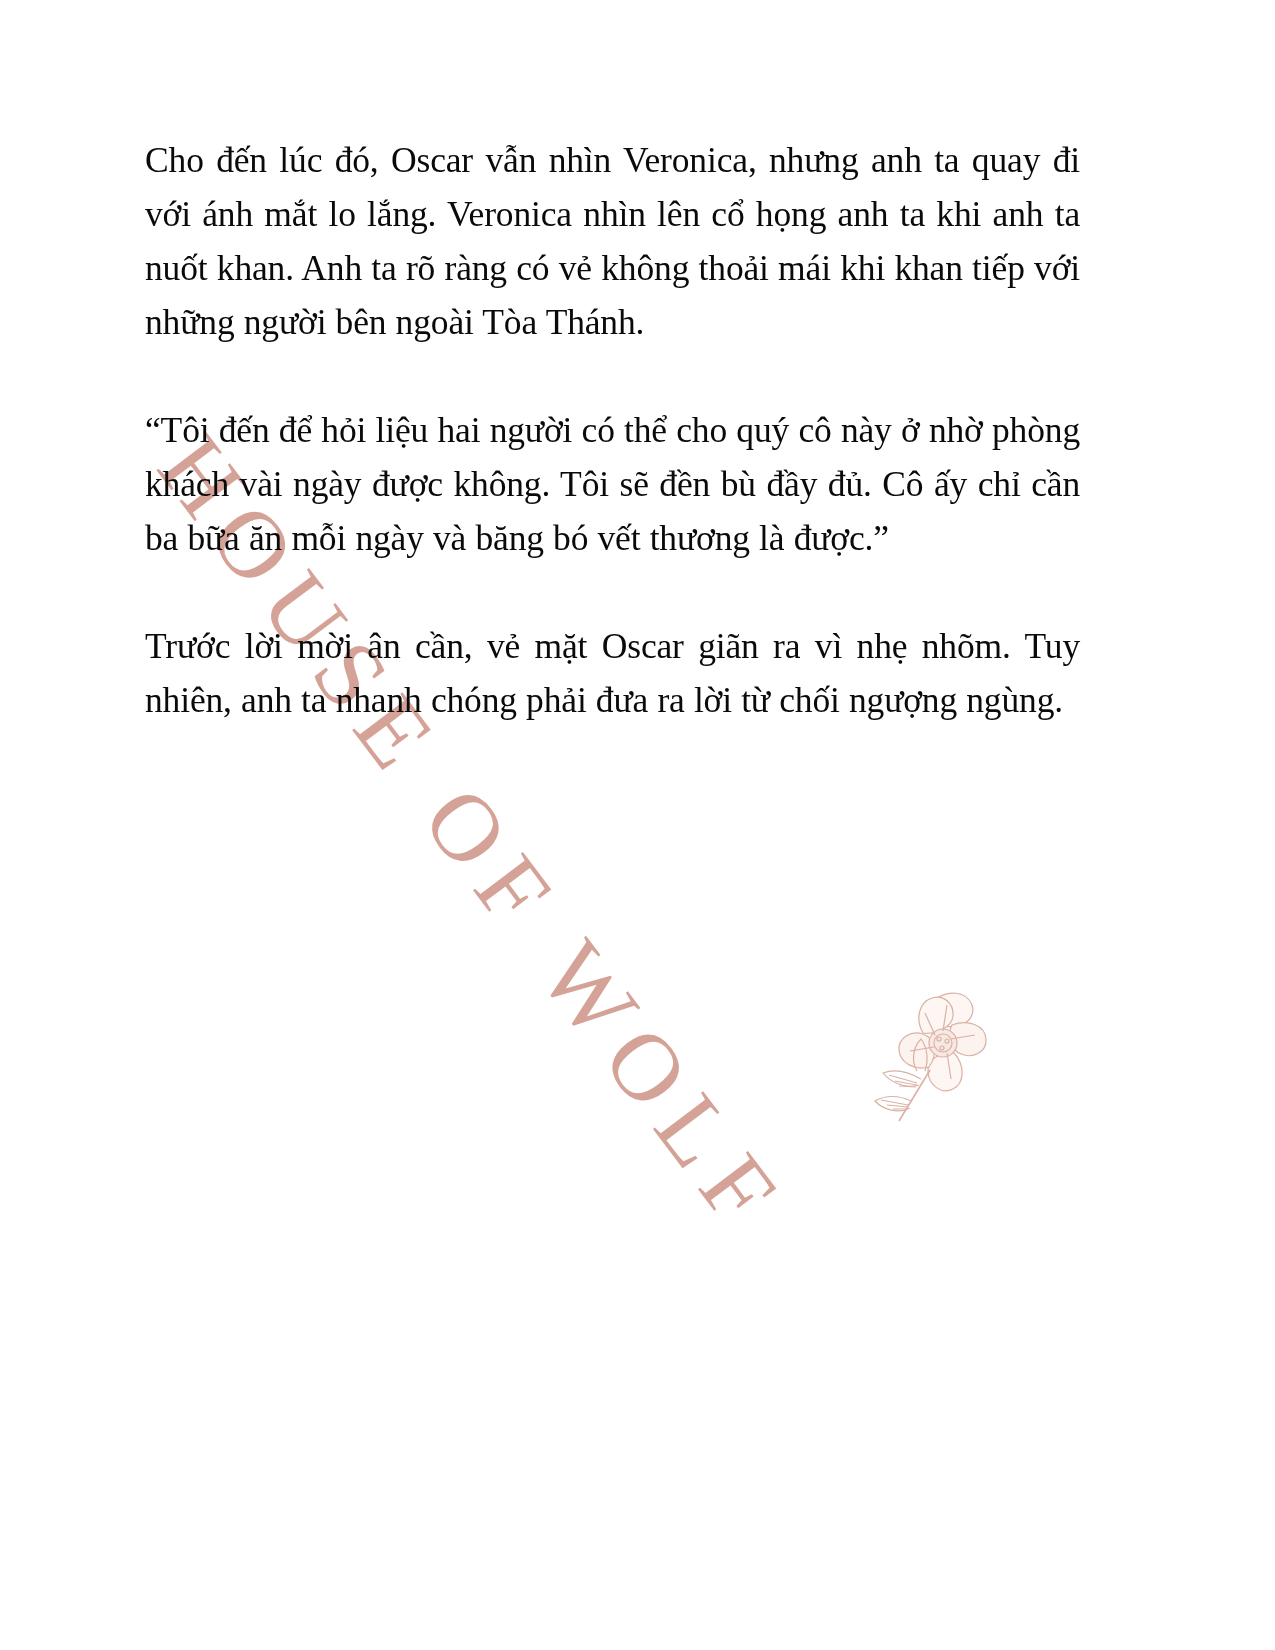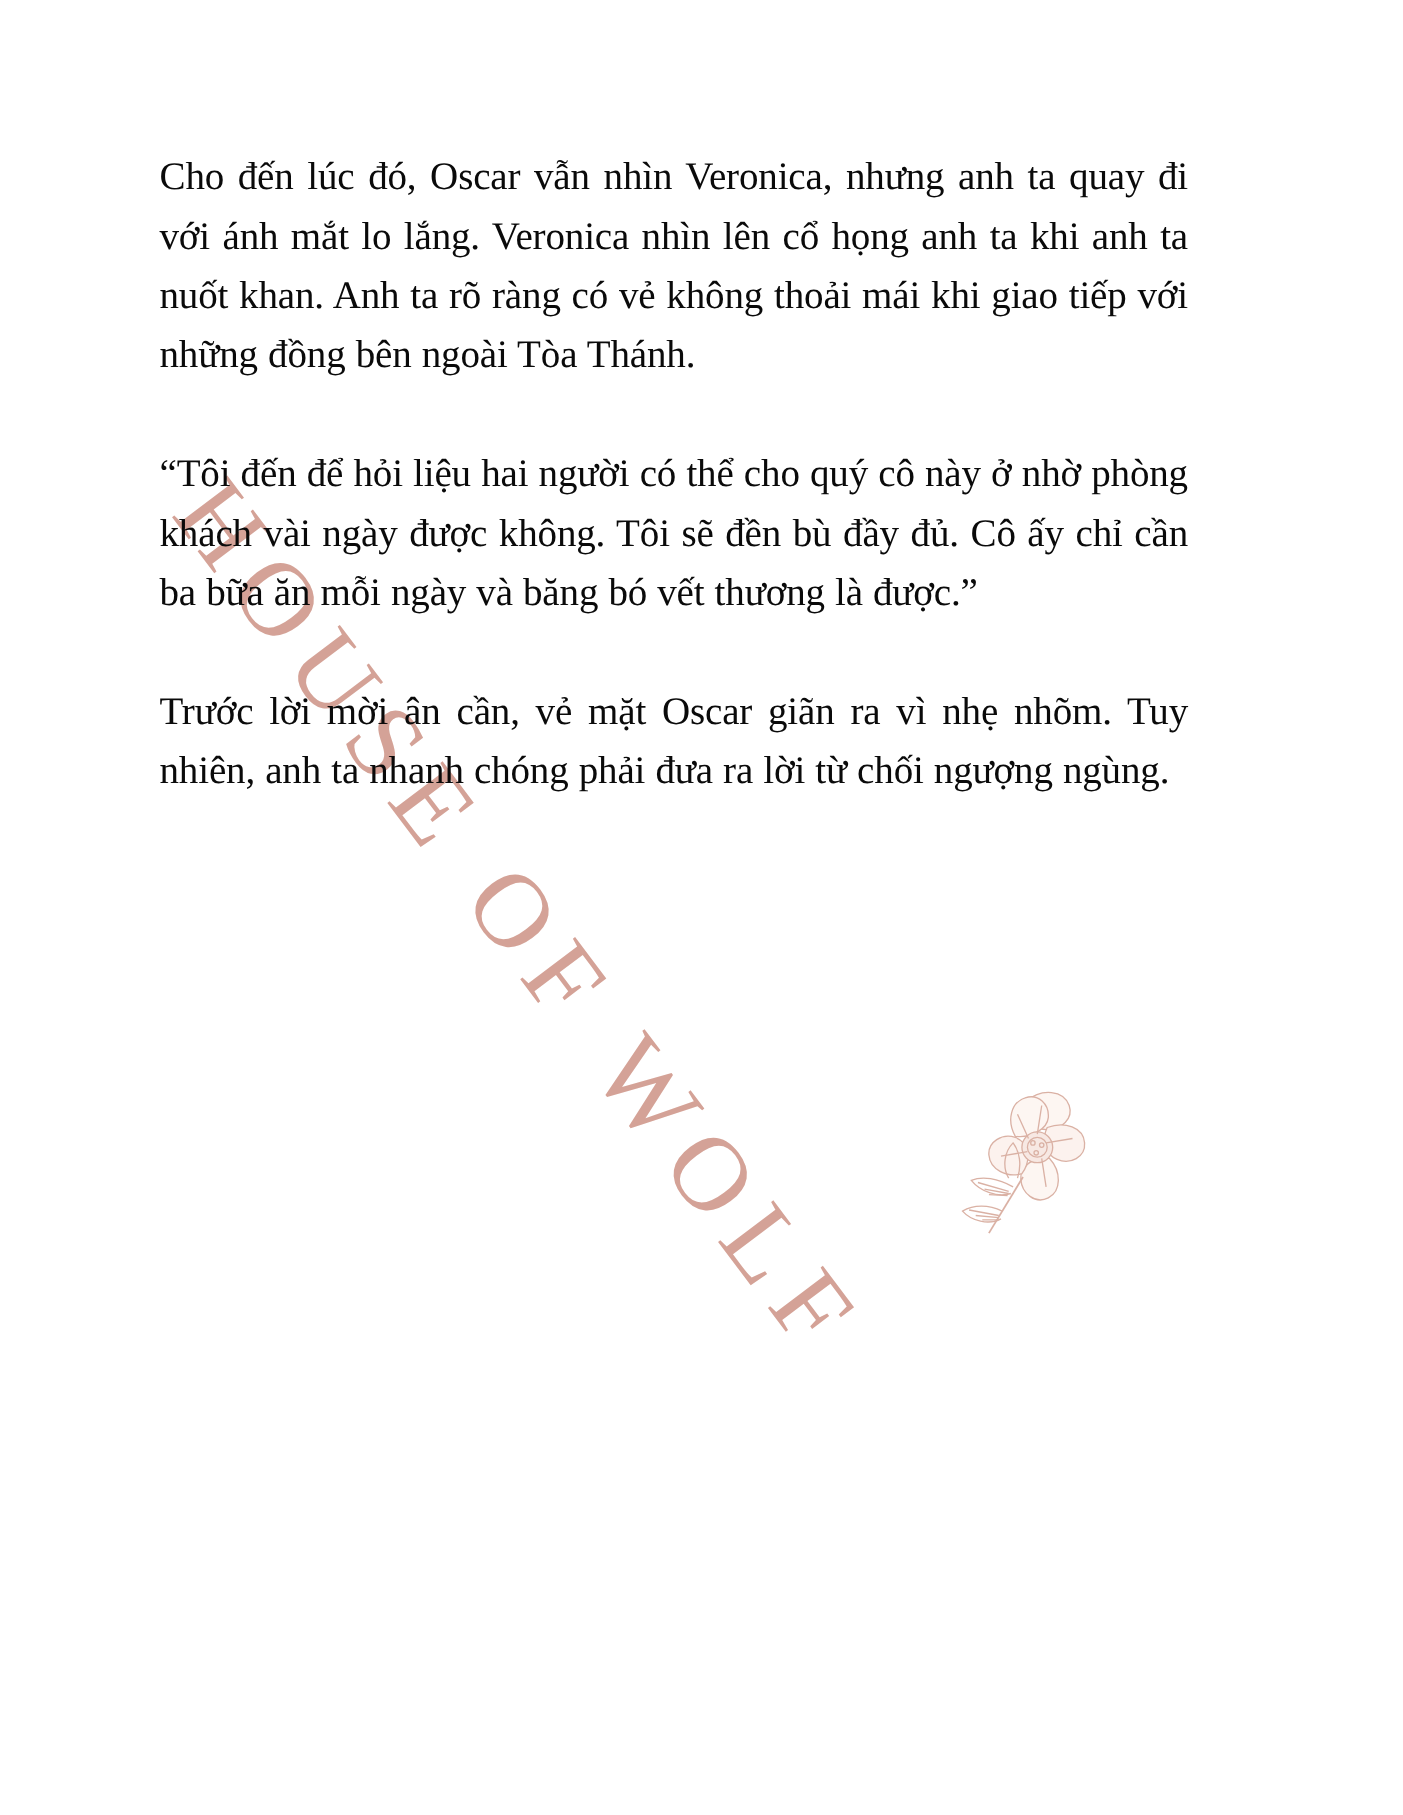--- a/index.html
+++ b/index.html
@@ -114,19 +114,19 @@
         <path d="M62 128 L34 120 M62 130 L40 126 M61 132 L44 131"></path>
         <path d="M56 146 C44 140 30 140 20 146 C28 155 44 159 55 153"></path>
         <path d="M53 150 L26 145 M53 152 L32 150 M52 154 L38 154"></path>
         <path d="M70 116 C74 104 72 92 66 84 C58 92 56 106 62 116"></path>
       </g>
     </svg>
   </div>
 
   <div id="text-layer">
     <div id="content">
-      <p class="para">Cho đến lúc đó, Oscar vẫn nhìn Veronica, nhưng anh ta quay đi với ánh mắt lo lắng. Veronica nhìn lên cổ họng anh ta khi anh ta nuốt khan. Anh ta rõ ràng có vẻ không thoải mái khi giao tiếp với những đồng bên ngoài Tòa Thánh.</p>
+      <p class="para">Cho đến lúc đó, Oscar vẫn nhìn Veronica, nhưng anh ta quay đi với ánh mắt lo lắng. Veronica nhìn lên cổ họng anh ta khi anh ta nuốt khan. Anh ta rõ ràng có vẻ không thoải mái khi khan tiếp với những người bên ngoài Tòa Thánh.</p>
       <p class="para">“Tôi đến để hỏi liệu hai người có thể cho quý cô này ở nhờ phòng khách vài ngày được không. Tôi sẽ đền bù đầy đủ. Cô ấy chỉ cần ba bữa ăn mỗi ngày và băng bó vết thương là được.”</p>
       <p class="para">Trước lời mời ân cần, vẻ mặt Oscar giãn ra vì nhẹ nhõm. Tuy nhiên, anh ta nhanh chóng phải đưa ra lời từ chối ngượng ngùng.</p>
     </div>
   </div>
 
 </div>
 
 </body></html>

